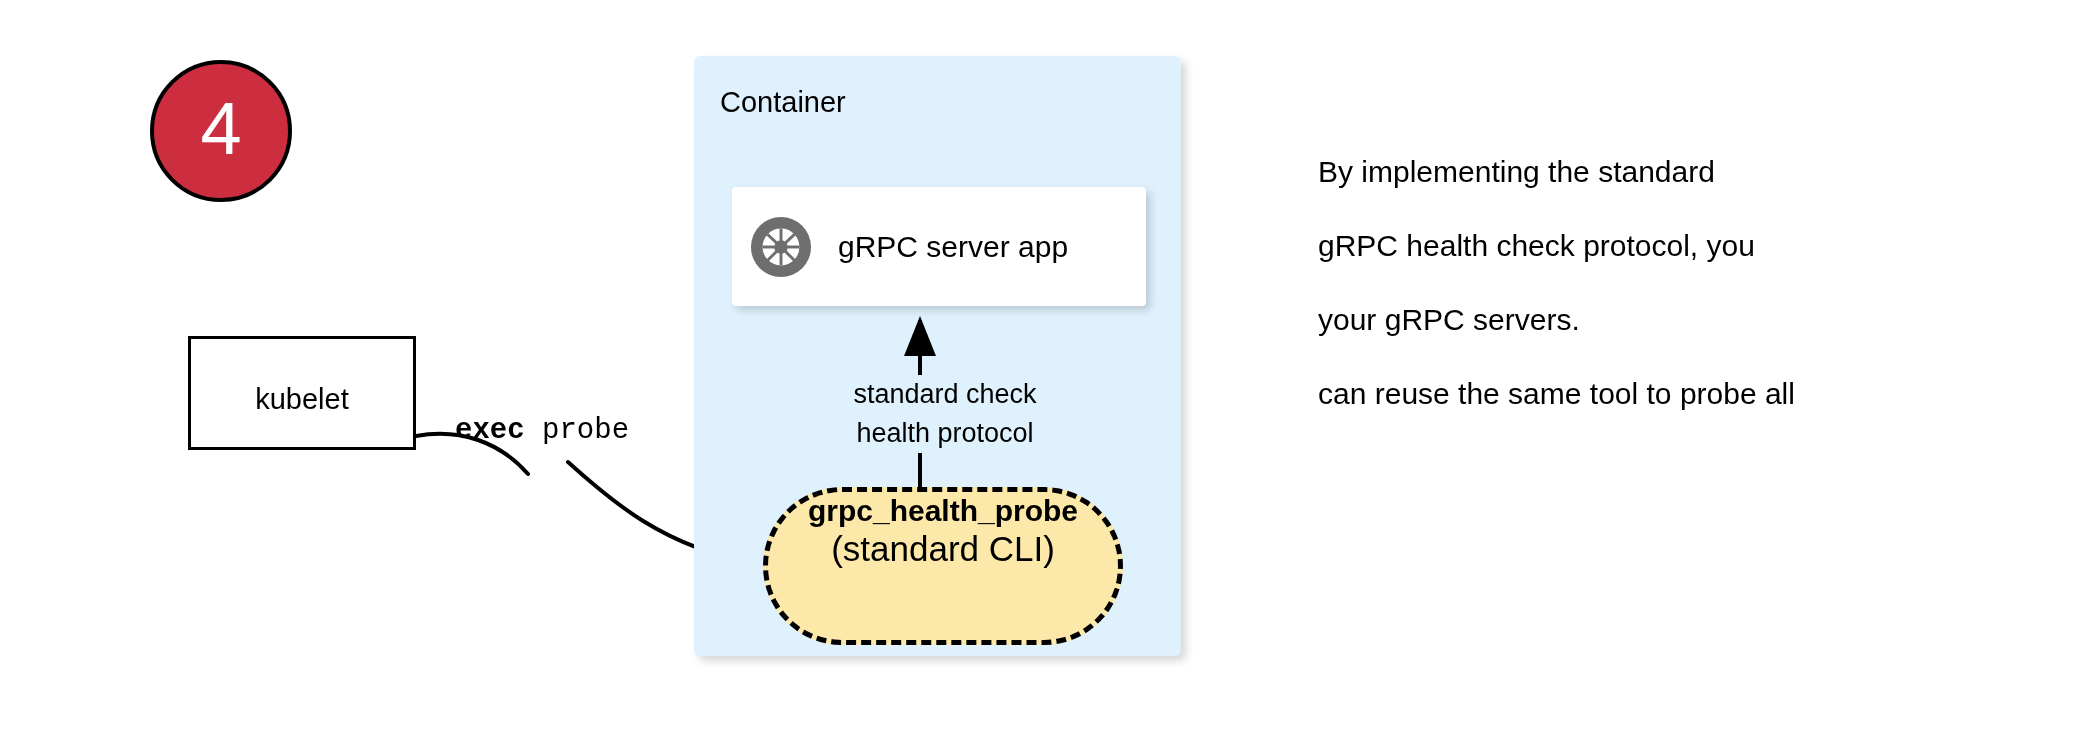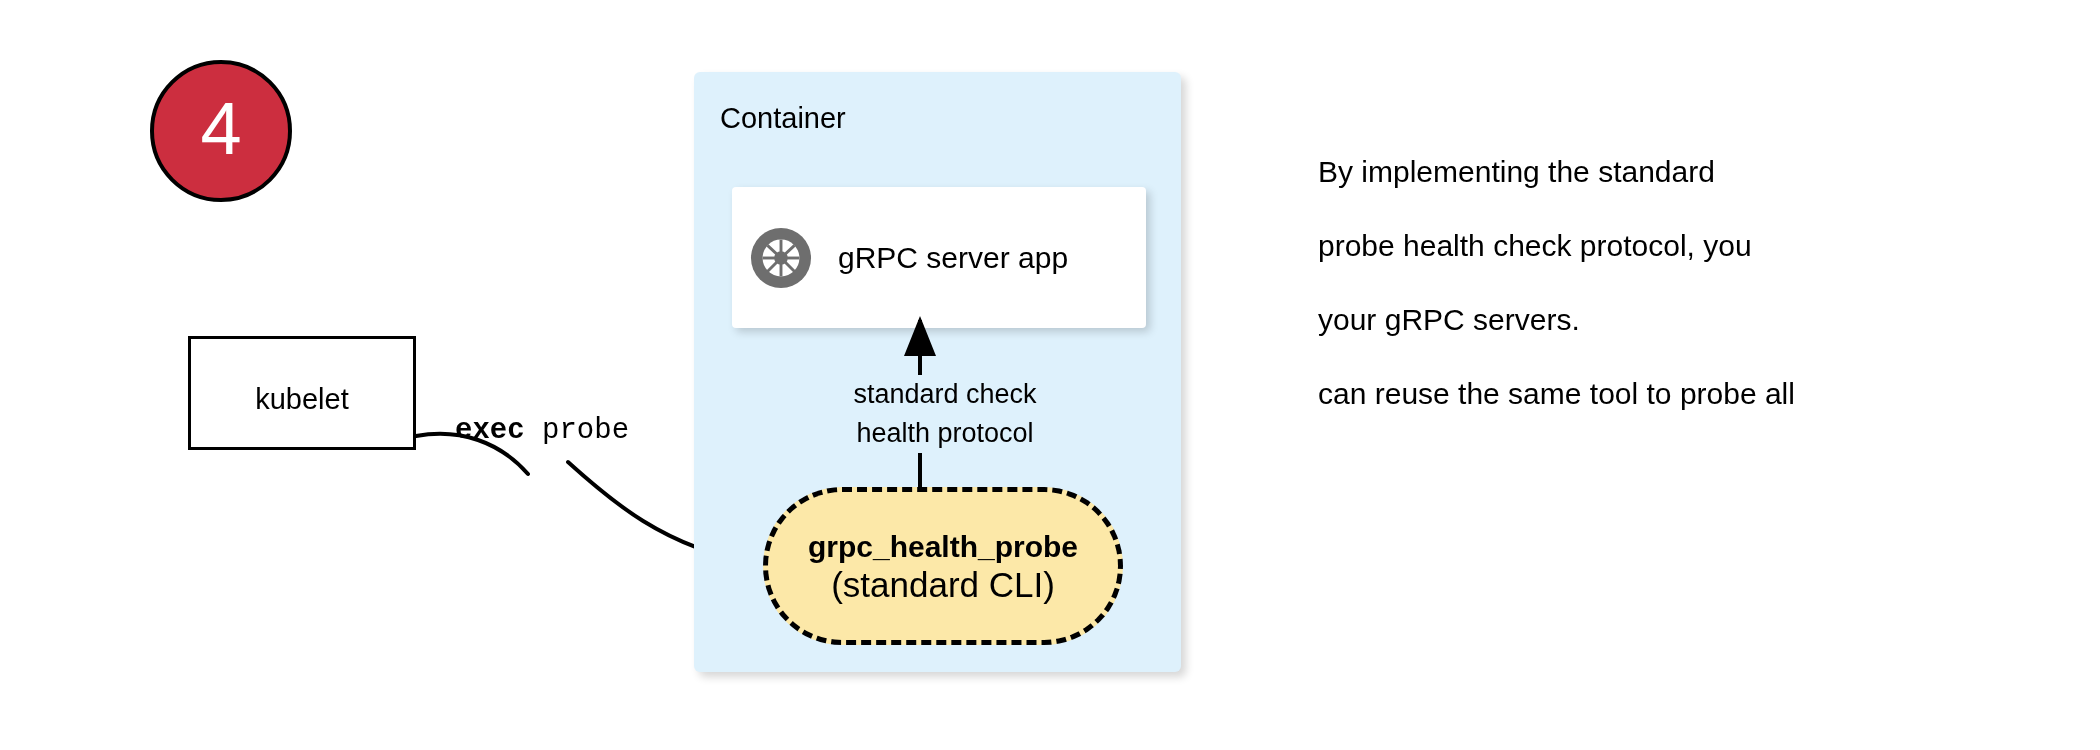--- a/index.html
+++ b/index.html
@@ -67,41 +67,41 @@
     font-size: 29px;
     white-space: nowrap;
     font-family: Liberation Mono, monospace;
   }
   #exec-probe-label b { font-weight: 700; }
 
   
   #container-panel {
     position: absolute;
     left: 694px;
-    top: 72px;
+    top: 56px;
     width: 487px;
     height: 600px;
     background: #DEF1FC;
     border-radius: 6px;
     box-shadow: 5px 5px 9px rgba(0,0,0,0.16);
   }
   #container-title {
     position: absolute;
     left: 26px;
     top: 30px;
     font-size: 29px;
   }
 
   
   #grpc-server-card {
     position: absolute;
     left: 732px;
     top: 187px;
     width: 414px;
-    height: 141px;
+    height: 119px;
     background: #ffffff;
     border-radius: 4px;
     box-shadow: 4px 4px 8px rgba(0,0,0,0.17);
     display: flex;
     align-items: center;
     padding-left: 18px;
     box-sizing: border-box;
   }
   #grpc-server-card .app-label {
     font-size: 30px;
@@ -137,21 +137,20 @@
     top: 487px;
     width: 360px;
     height: 158px;
     background: #FCE8A8;
     border: 5px dashed #000000;
     border-radius: 79px;
     box-sizing: border-box;
     display: flex;
     flex-direction: column;
     align-items: center;
-    justify-content: center;
   }
   #probe-pill .title {
     font-size: 30px;
     font-weight: 700;
     line-height: 38px;
   }
   #probe-pill .subtitle {
     font-size: 35px;
     line-height: 38px;
   }
@@ -246,16 +245,16 @@
   <span class="line">health protocol</span>
 </div>
 
 <div id="probe-pill">
   <span class="title">grpc_health_probe</span>
   <span class="subtitle">(standard CLI)</span>
 </div>
 
 <div id="caption">
   <span class="line">By implementing the standard</span>
-  <span class="line">probe health check protocol, you</span>
+  <span class="line">gRPC health check protocol, you</span>
   <span class="line">your gRPC servers.</span>
   <span class="line">can reuse the same tool to probe all</span>
 </div>
 
 </body></html>

